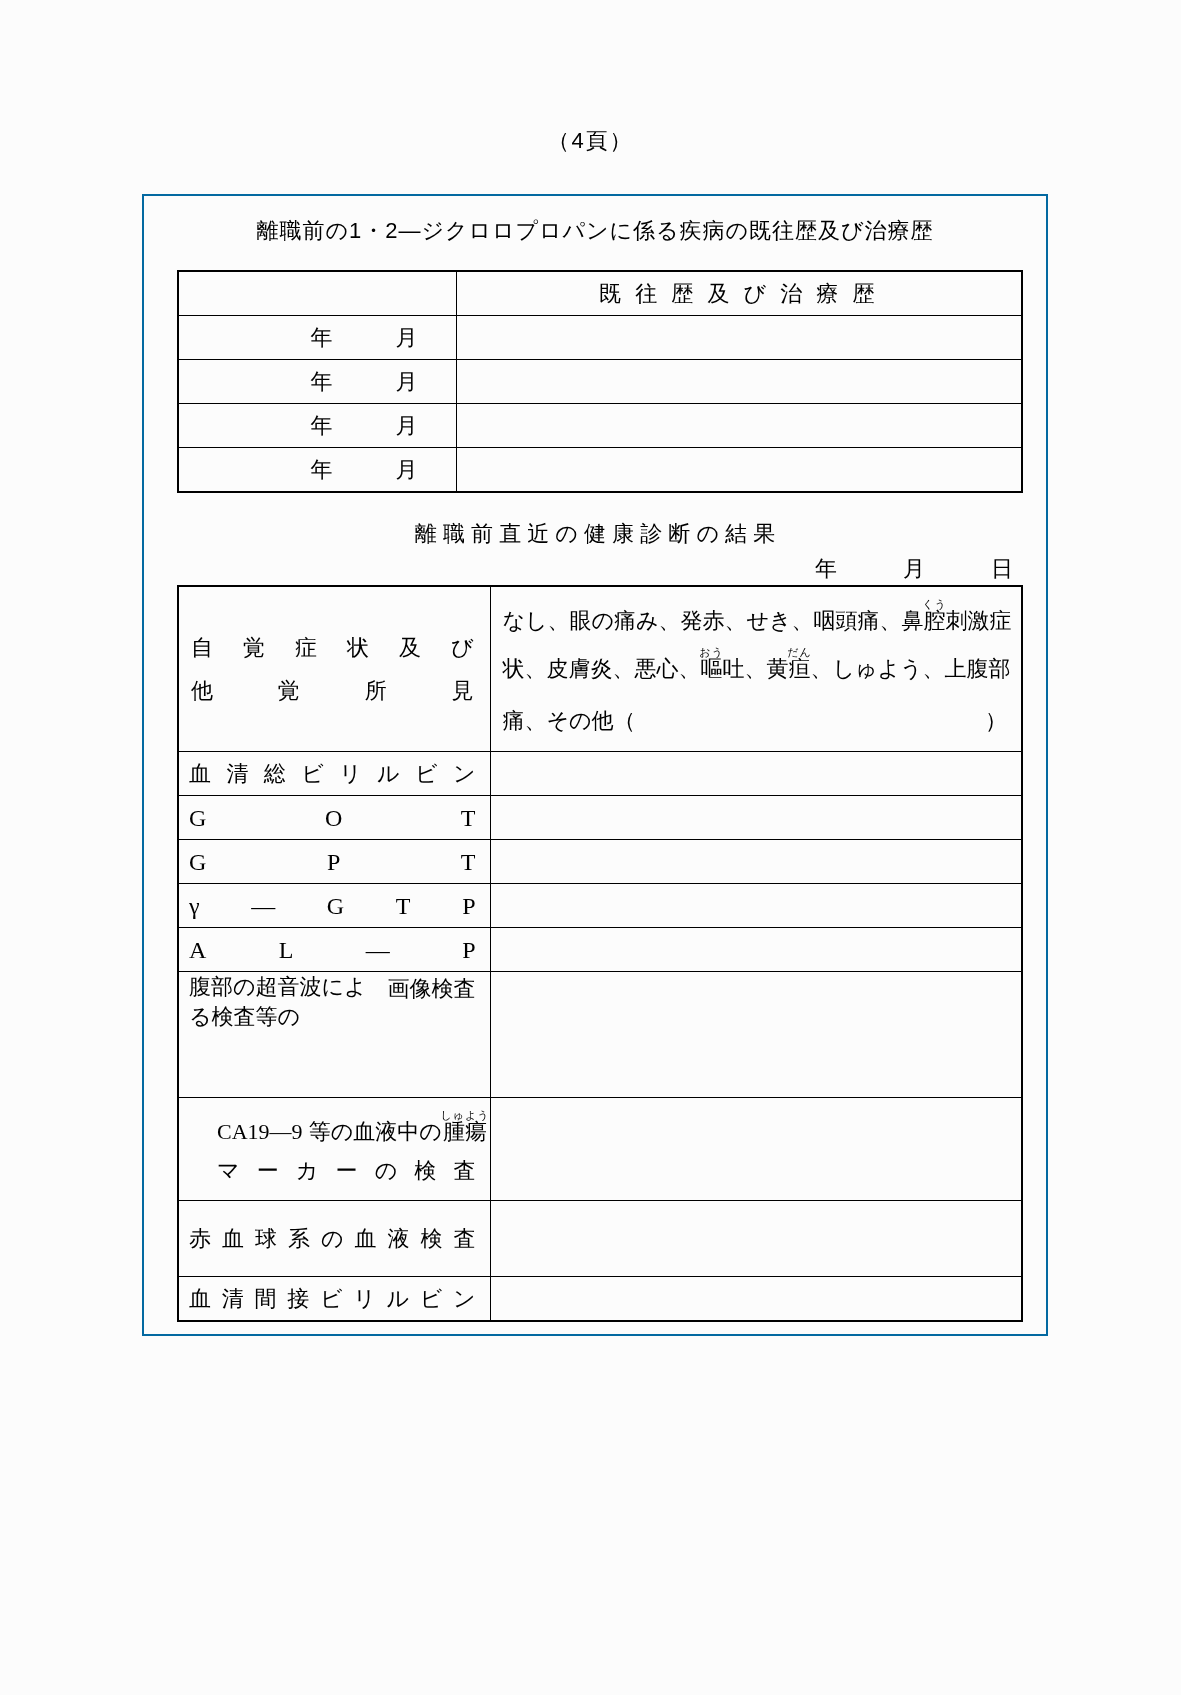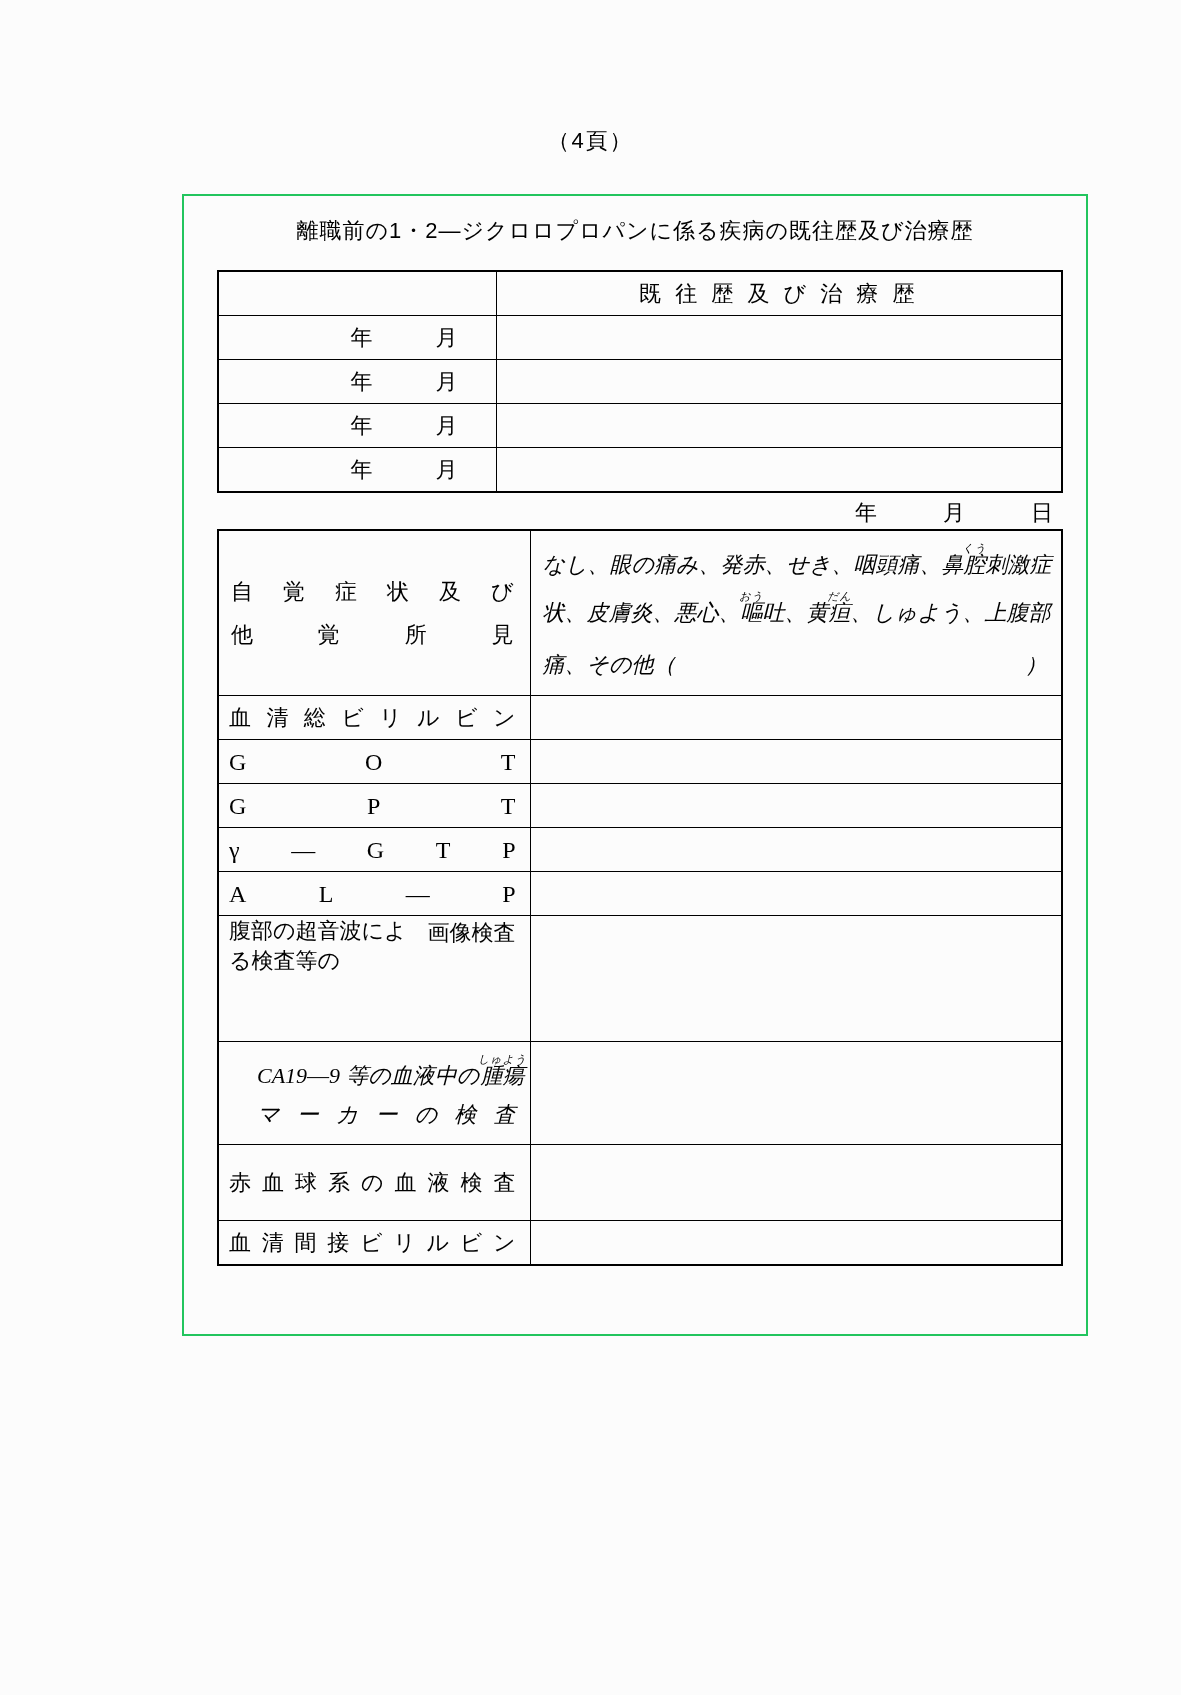--- a/index.html
+++ b/index.html
@@ -1,21 +1,21 @@
 <!DOCTYPE html>
 <html><head>
 <meta charset="utf-8">
 <style>
   html,body{margin:0;padding:0;background:#fcfcfc;}
   .page{position:relative;width:1181px;height:1695px;background:#fcfcfc;
         font-family:"Liberation Sans",sans-serif;color:#000;font-size:22px;}
   .page-number{position:absolute;top:126px;left:0;width:1181px;text-align:center;
         letter-spacing:2px;}
   .outer-box{position:absolute;left:142px;top:194px;width:902px;height:1138px;
-        border:2px solid #22c55e;background:#fcfcfc;margin-left:40px;}
+        border:2px solid #0369a1;background:#fcfcfc;}
   .sec-title{margin:20px 0 0 0;height:30px;line-height:30px;text-align:center;letter-spacing:1px;}
   .sec-title2{margin:26px 0 0 0;height:30px;line-height:30px;text-align:center;}
   table{border-collapse:collapse;table-layout:fixed;margin-left:33px;}
   .t1,.t2{border:2px solid #000;width:846px;}
   td{border:1px solid #000;padding:0;vertical-align:middle;overflow:hidden;}
   .t1{margin-top:24px;}
   .t1 .col-left{width:278px;}
   .t1 .head-cell{height:43px;text-align:center;letter-spacing:4px;}
   .t1 .ym{display:flex;justify-content:flex-end;align-items:center;gap:63px;
         padding-right:38px;height:43px;}
@@ -30,21 +30,21 @@
   .r-ca19 td{height:102px;padding-left:28px;}
   .r-rbc td{height:75px;}
   .lcell-inner{padding:0 14px 0 10px;}
   .flex-justify{display:flex;justify-content:space-between;align-items:center;}
   .jline{height:34px;line-height:34px;}
   .latin{font-family:"Liberation Serif",serif;font-size:24px;}
   .two-line{display:flex;flex-direction:row;justify-content:center;gap:10px;height:100%;
         padding:0 14px 0 10px;}
   .sym-label{display:flex;flex-direction:column;justify-content:center;gap:9px;height:100%;
         padding:0 16px 0 12px;}
-  .sym-cell{vertical-align:top;font-style:italic;}
+  .sym-cell{vertical-align:top;}
   .sym-val{padding:10px 14px 0 12px;}
   .sym-line{height:48px;line-height:48px;white-space:nowrap;}
   .sym-line3{display:flex;justify-content:space-between;margin-top:4px;}
   ruby{ruby-align:center;}
   rt{font-size:11px;letter-spacing:1px;}
   .ca-line1{height:44px;line-height:44px;padding-top:12px;white-space:nowrap;}
   .latin-seg{font-family:"Liberation Serif",serif;}
 </style>
 </head>
 <body>
@@ -99,20 +99,21 @@
           <div class="ym">
             <span>年</span>
             <span>月</span>
           </div>
         </td>
         <td class="entry-cell"></td>
       </tr>
     </tbody>
       </table>
 
+    <div class="sec-title2">離 職 前 直 近 の 健 康 診 断 の 結 果</div>
 
     <div class="date-line">
       <span>年</span>
       <span>月</span>
       <span>日</span>
     </div>
 
     <table class="t2">
       <colgroup>
           <col class="col-left">

